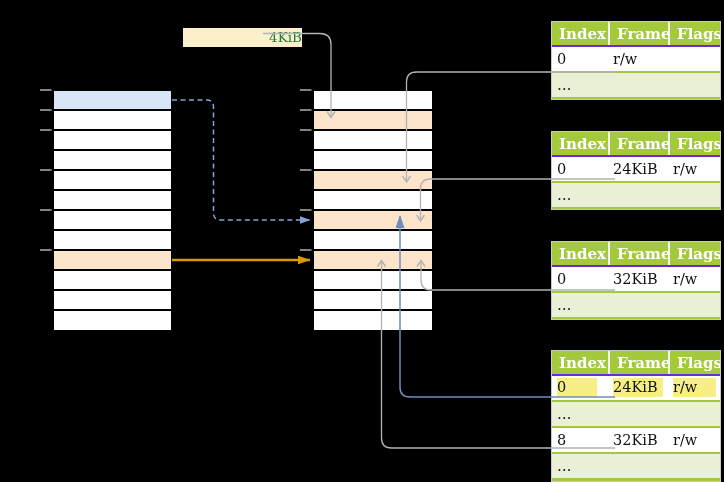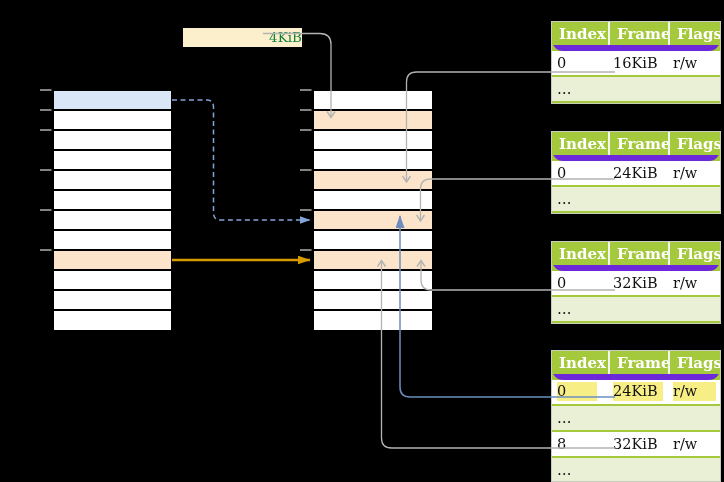--- a/index.html
+++ b/index.html
@@ -36,21 +36,21 @@
   .prow,.phead{display:flex;}
   .pcell{
     box-sizing:border-box;overflow:hidden;white-space:nowrap;
     padding-left:5px;
   }
   .c0{width:56px;} .c1{width:60px;} .c2{width:52px;}
   .phead .pcell{
     height:23px;line-height:24px;font-size:15px;font-weight:bold;color:#fff;
     padding-left:7px;background:var(--table_header_green,#a5c93c);
   }
-  .phead{border-bottom:6px solid #6d28d9;border-radius:11px;}
+  .phead{border-bottom:2px solid #6d28d9;}
   .phead .pcell + .pcell{border-left:2px solid #f3f6ec;text-align:right;}
   .prow .pcell{height:24px;line-height:24px;font-size:14.5px;color:#111;}
   .prow{border-bottom:2px solid var(--table_header_green,#a5c93c);}
   .prow:last-child{border-bottom:none;}
   .prow.data{background:#fff;}
   .prow.ellipsis{background:var(--table_row_green,#e9f0d6);color:#1c1c1c;}
   .hl{
     display:inline-block;background:var(--highlight_yellow,#f7ee85);
     line-height:19px;margin-top:2px;vertical-align:top;
   }
@@ -103,21 +103,20 @@
 
 <div id="tables">
     <div class="ptable" style="top: 21px;">
       <div class="phead">
         <div class="pcell c0">Index</div>
         <div class="pcell c1">Frame</div>
         <div class="pcell c2">Flags</div>
       </div>
       <div class="prow data">
         <div class="pcell c0">0</div>
-        <div class="pcell c1">16KiB</div>
         <div class="pcell c2">r/w</div>
       </div>
       <div class="prow ellipsis">
         <div class="pcell c0">…</div>
         <div class="pcell c1"></div>
         <div class="pcell c2"></div>
       </div>
     </div>
     <div class="ptable" style="top: 131px;">
       <div class="phead">

